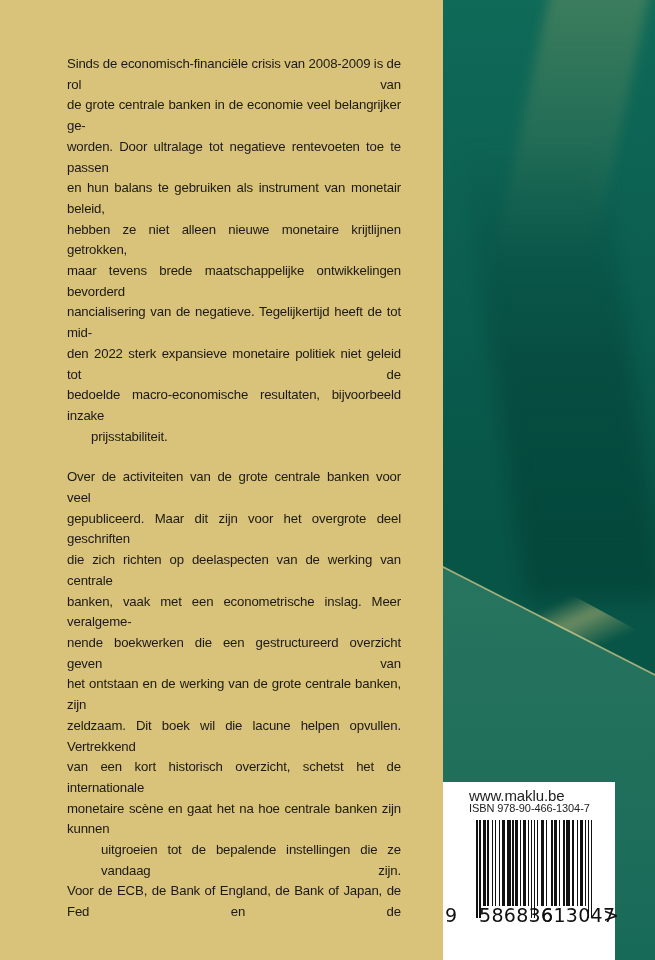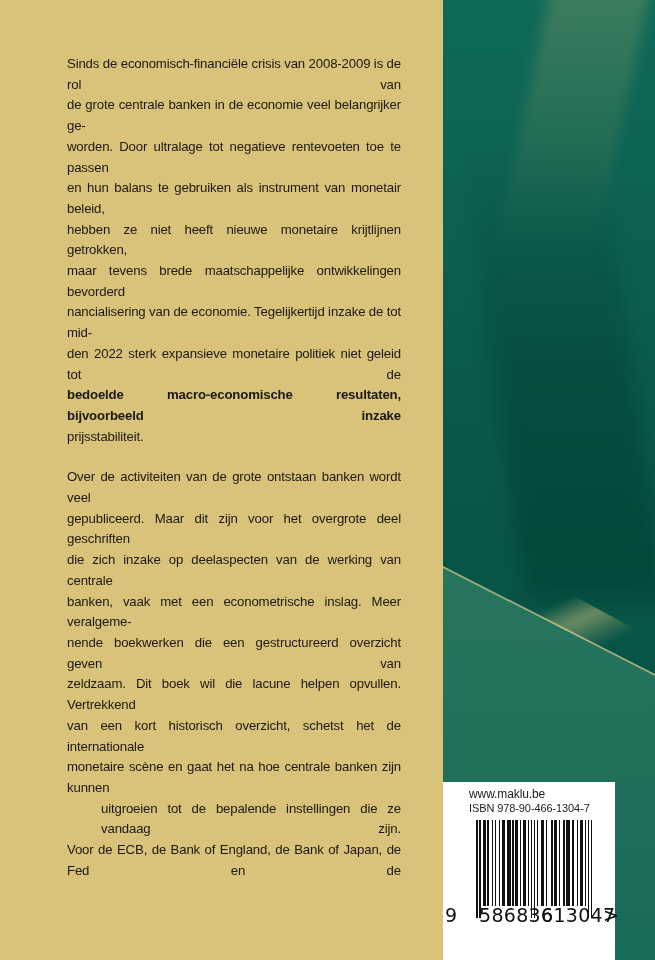--- a/index.html
+++ b/index.html
@@ -94,21 +94,21 @@
       position: absolute;
       left: 443px;
       top: 782px;
       width: 172px;
       height: 178px;
       background: #ffffff;
     }
     .isbn-url {
       position: absolute;
       left: 26px; top: 5px;
-      font-size: 12px;
+      font-size: 15px;
       color: #222;
       letter-spacing: -0.1px;
     }
     .isbn-number {
       position: absolute;
       left: 26px; top: 20px;
       font-size: 11px;
       color: #222;
       letter-spacing: -0.1px;
     }
@@ -144,34 +144,35 @@
 </head>
 <body>
 
 <div class="left-panel">
   <div class="text-column">
     <div>
       <p style="text-align-last: justify;">Sinds de economisch-financiële crisis van 2008-2009 is de rol van</p>
       <p style="text-align-last: justify;">de grote centrale banken in de economie veel belangrijker ge-</p>
       <p style="text-align-last: justify;">worden. Door ultralage tot negatieve rentevoeten toe te passen</p>
       <p style="text-align-last: justify;">en hun balans te gebruiken als instrument van monetair beleid,</p>
-      <p style="text-align-last: justify;">hebben ze niet heeft nieuwe monetaire krijtlijnen getrokken,</p>
+      <p style="text-align-last: justify;">hebben ze niet alleen nieuwe monetaire krijtlijnen getrokken,</p>
       <p style="text-align-last: justify;">maar tevens brede maatschappelijke ontwikkelingen bevorderd</p>
-      <p style="text-align-last: justify;">nancialisering van de economie. Tegelijkertijd inzake de tot mid-</p>
+      <p style="text-align-last: justify;">nancialisering van de negatieve. Tegelijkertijd heeft de tot mid-</p>
       <p style="text-align-last: justify;">den 2022 sterk expansieve monetaire politiek niet geleid tot de</p>
-      <p style="text-align-last: justify; font-weight: bold;">bedoelde macro-economische resultaten, bijvoorbeeld inzake</p>
-      <p style="text-align-last: left;">prijsstabiliteit.</p>
+      <p style="text-align-last: justify;">bedoelde macro-economische resultaten, bijvoorbeeld inzake</p>
+      <p style="text-align-last: left; margin-left: 24px;">prijsstabiliteit.</p>
     </div>
     <div class="para-gap"></div>
     <div>
-      <p style="text-align-last: justify;">Over de activiteiten van de grote ontstaan banken wordt veel</p>
+      <p style="text-align-last: justify;">Over de activiteiten van de grote centrale banken voor veel</p>
       <p style="text-align-last: justify;">gepubliceerd. Maar dit zijn voor het overgrote deel geschriften</p>
-      <p style="text-align-last: justify;">die zich inzake op deelaspecten van de werking van centrale</p>
+      <p style="text-align-last: justify;">die zich richten op deelaspecten van de werking van centrale</p>
       <p style="text-align-last: justify;">banken, vaak met een econometrische inslag. Meer veralgeme-</p>
       <p style="text-align-last: justify;">nende boekwerken die een gestructureerd overzicht geven van</p>
+      <p style="text-align-last: justify;">het ontstaan en de werking van de grote centrale banken, zijn</p>
       <p style="text-align-last: justify;">zeldzaam. Dit boek wil die lacune helpen opvullen. Vertrekkend</p>
       <p style="text-align-last: justify;">van een kort historisch overzicht, schetst het de internationale</p>
       <p style="text-align-last: justify;">monetaire scène en gaat het na hoe centrale banken zijn kunnen</p>
       <p style="text-align-last: justify; margin-left: 34px;">uitgroeien tot de bepalende instellingen die ze vandaag zijn.</p>
       <p style="text-align-last: justify;">Voor de ECB, de Bank of England, de Bank of Japan, de Fed en de</p>
 
     </div>
 
   </div>
 </div>

